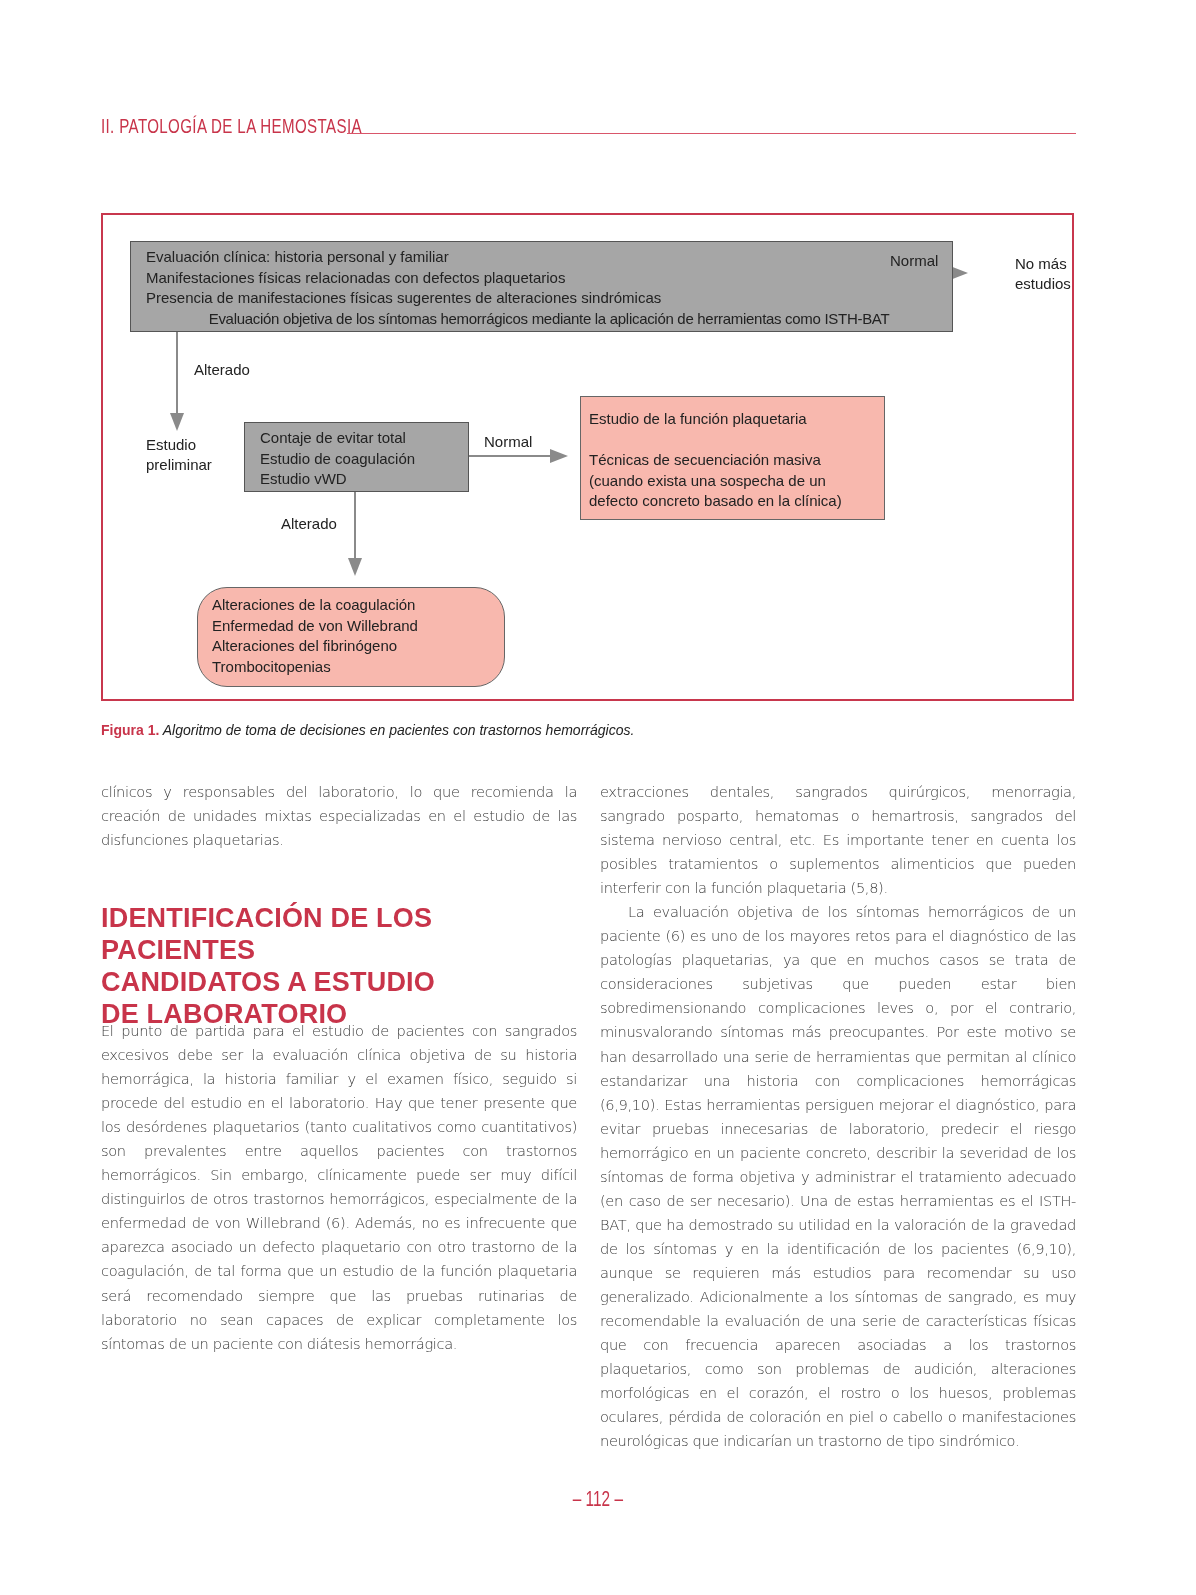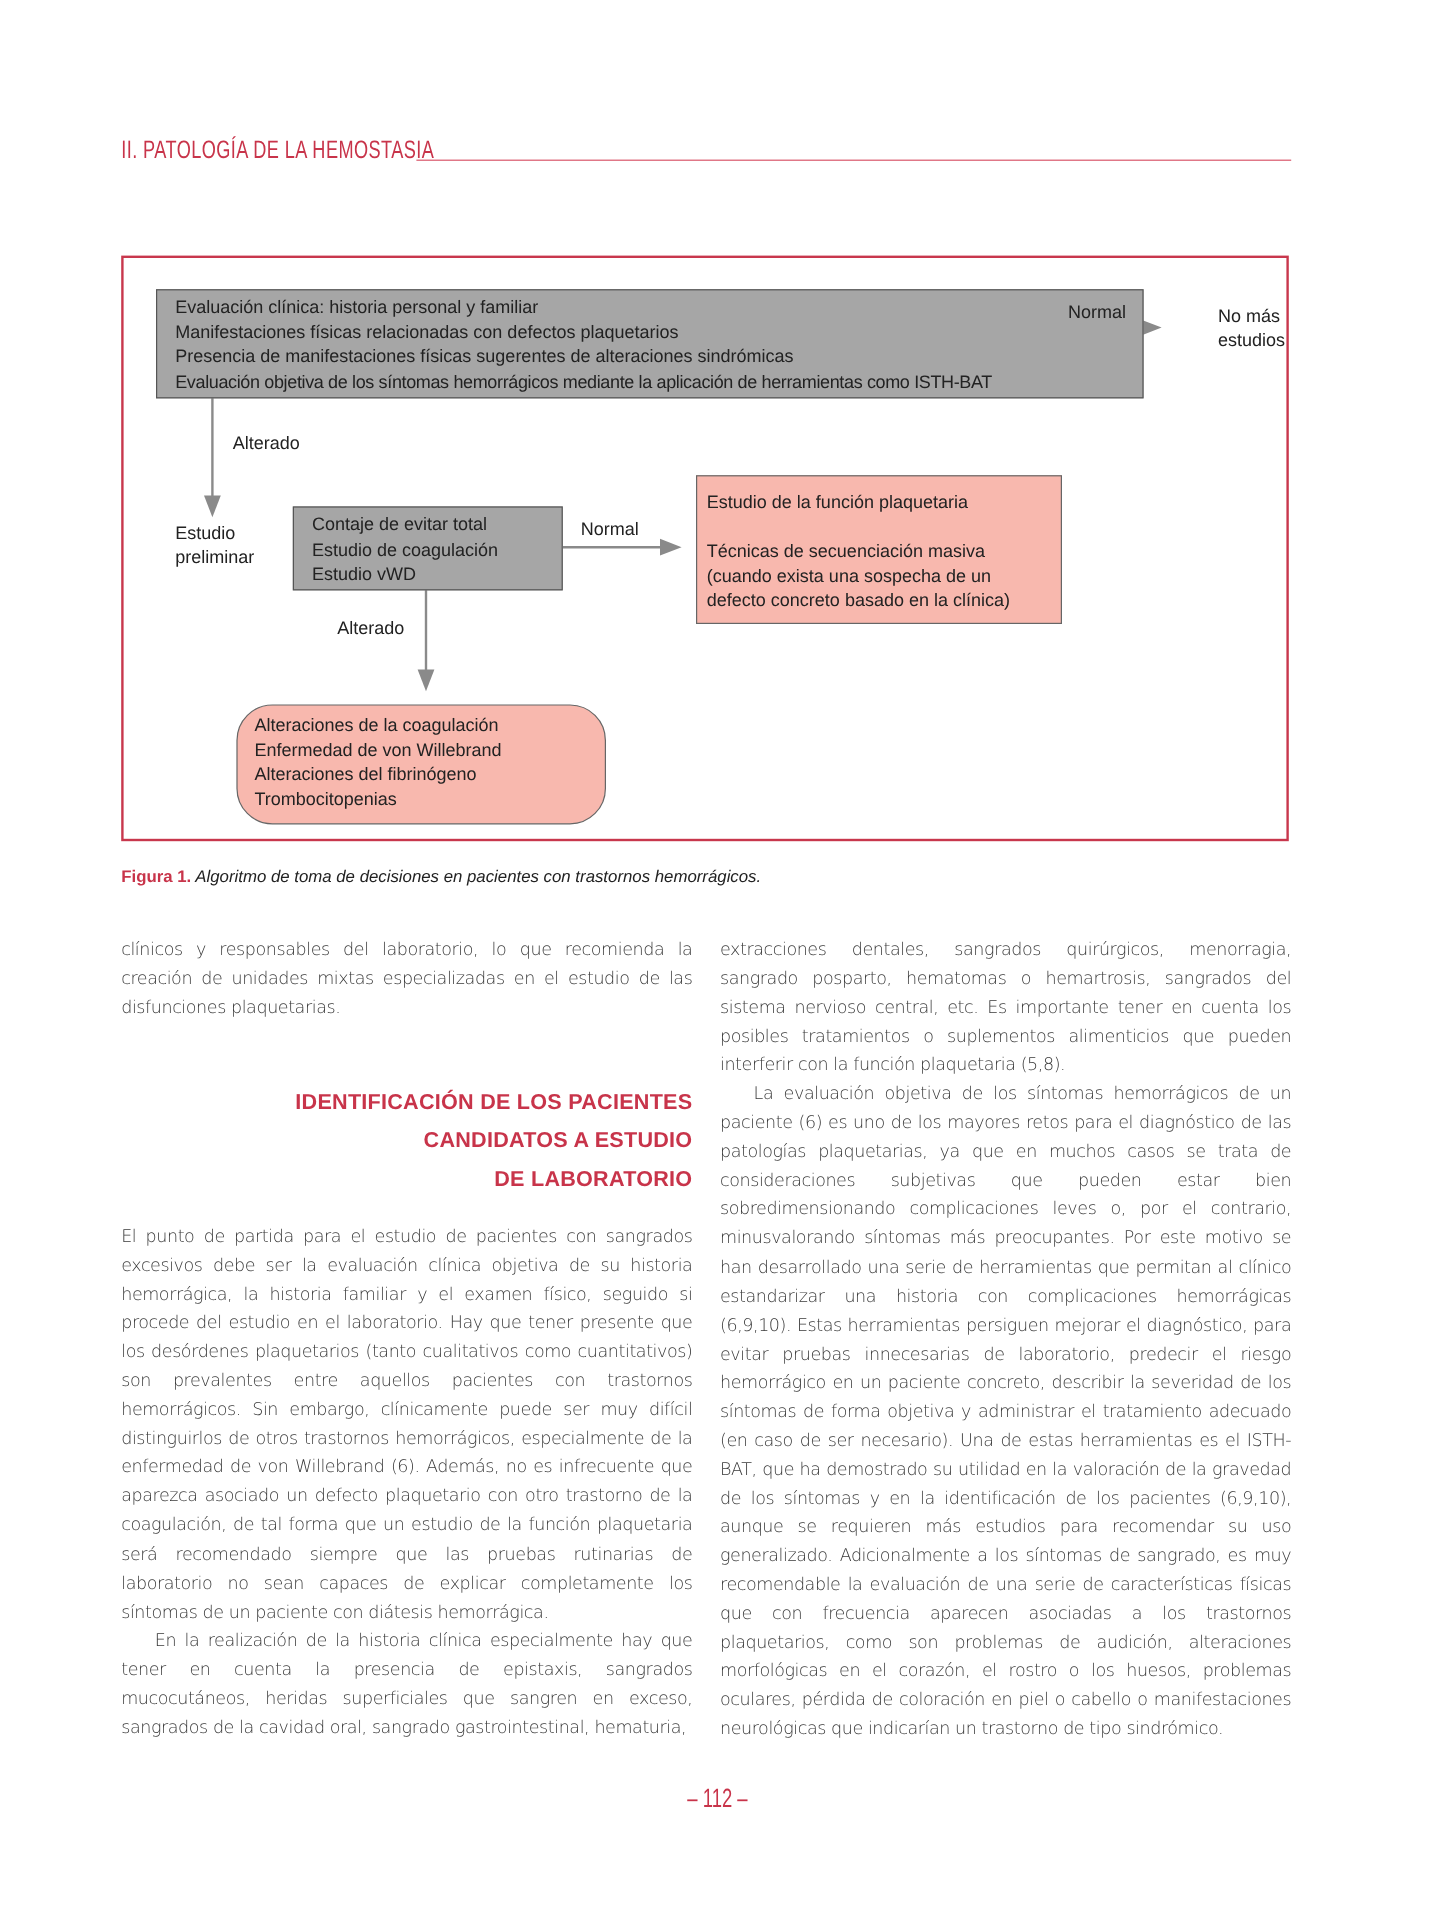--- a/index.html
+++ b/index.html
@@ -20,21 +20,21 @@
   svg.arrows { position: absolute; left: 0; top: 0; width: 1196px; height: 1595px; pointer-events: none; }
 
   .caption { position: absolute; left: 101px; top: 722px; font-size: 14px; color: #222; white-space: nowrap; }
   .caption .fig-label { color: #c8344a; font-weight: bold; }
   .caption .fig-text { font-style: italic; margin-top: 36px; }
 
   .col { position: absolute; width: 476px; font-family: "DejaVu Sans", sans-serif; font-size: 14.6px; line-height: 24.05px; color: #3a3a3a; text-align: justify; letter-spacing: -0.35px; font-weight: 300; }
   .col p { margin: 0; }
   .col p.indent { text-indent: 28px; }
 
-  .section-heading { position: absolute; left: 101px; top: 902px; width: 476px; font-family: "Liberation Sans", sans-serif; font-weight: bold; font-size: 18px; line-height: 32px; color: #c8344a; letter-spacing: 0.2px; text-align: right; }
+  .section-heading { position: absolute; left: 101px; top: 902px; width: 476px; font-family: "Liberation Sans", sans-serif; font-weight: bold; font-size: 27px; line-height: 32px; color: #c8344a; letter-spacing: 0.2px; }
   .section-heading span { display: block; }
 
   .page-number { position: absolute; left: 0; width: 1196px; top: 1486px; text-align: center; color: #c8344a; font-size: 22px; font-family: "Liberation Sans Narrow", "Liberation Sans", sans-serif; }
   .page-number span { display: inline-block; transform: scaleX(0.7); }
 </style>
 </head>
 <body>
 
 <div class="running-header">
   <span class="title">II. PATOLOGÍA DE LA HEMOSTASIA</span>
@@ -57,21 +57,21 @@
 
     <line x1="355" y1="491" x2="355" y2="563"></line>
     <polygon points="355,576 348,558 362,558" stroke="none"></polygon>
   </g>
 </svg>
 
 <div class="fbox grey" style="left:130px; top:229px; width:823px; height:91px; padding:5px 0 0 15px;margin-top:12px;">
   <span>Evaluación clínica: historia personal y familiar</span>
   <span>Manifestaciones físicas relacionadas con defectos plaquetarios</span>
   <span>Presencia de manifestaciones físicas sugerentes de alteraciones sindrómicas</span>
-  <span style="letter-spacing:-0.3px;">Evaluación objetiva de los síntomas hemorrágicos mediante la aplicación de herramientas como ISTH-BAT</span>
+  <span style="letter-spacing:-0.3px;text-align:center;">Evaluación objetiva de los síntomas hemorrágicos mediante la aplicación de herramientas como ISTH-BAT</span>
 </div>
 
 <div class="flabel" style="left:890px; top:251px;">Normal</div>
 <div class="flabel" style="left:975px; top:254px;margin-left:40px;">
   <div>No más</div>
   <div>estudios</div>
 </div>
 
 <div class="flabel" style="left:194px; top:360px;">Alterado</div>
 
@@ -114,21 +114,20 @@
 </div>
 
 <div class="section-heading">
   <span>IDENTIFICACIÓN DE LOS PACIENTES</span>
   <span>CANDIDATOS A ESTUDIO</span>
   <span>DE LABORATORIO</span>
 </div>
 
 <div class="col" style="left:101px; top:1019px;">
   <p>El punto de partida para el estudio de pacientes con sangrados excesivos debe ser la evaluación clínica objetiva de su historia hemorrágica, la historia familiar y el examen físico, seguido si procede del estudio en el laboratorio. Hay que tener presente que los desórdenes plaquetarios (tanto cualitativos como cuantitativos) son prevalentes entre aquellos pacientes con trastornos hemorrágicos. Sin embargo, clínicamente puede ser muy difícil distinguirlos de otros trastornos hemorrágicos, especialmente de la enfermedad de von Willebrand (6). Además, no es infrecuente que aparezca asociado un defecto plaquetario con otro trastorno de la coagulación, de tal forma que un estudio de la función plaquetaria será recomendado siempre que las pruebas rutinarias de laboratorio no sean capaces de explicar completamente los síntomas de un paciente con diátesis hemorrágica.</p>
-  <p class="indent">En la realización de la historia clínica especialmente hay que tener en cuenta la presencia de epistaxis, sangrados mucocutáneos, heridas superficiales que sangren en exceso, sangrados de la cavidad oral, sangrado gastrointestinal, hematuria,</p>
 </div>
 
 <div class="col" style="left:600px; top:780px;">
   <p>extracciones dentales, sangrados quirúrgicos, menorragia, sangrado posparto, hematomas o hemartrosis, sangrados del sistema nervioso central, etc. Es importante tener en cuenta los posibles tratamientos o suplementos alimenticios que pueden interferir con la función plaquetaria (5,8).</p>
   <p class="indent">La evaluación objetiva de los síntomas hemorrágicos de un paciente (6) es uno de los mayores retos para el diagnóstico de las patologías plaquetarias, ya que en muchos casos se trata de consideraciones subjetivas que pueden estar bien sobredimensionando complicaciones leves o, por el contrario, minusvalorando síntomas más preocupantes. Por este motivo se han desarrollado una serie de herramientas que permitan al clínico estandarizar una historia con complicaciones hemorrágicas (6,9,10). Estas herramientas persiguen mejorar el diagnóstico, para evitar pruebas innecesarias de laboratorio, predecir el riesgo hemorrágico en un paciente concreto, describir la severidad de los síntomas de forma objetiva y administrar el tratamiento adecuado (en caso de ser necesario). Una de estas herramientas es el ISTH-BAT, que ha demostrado su utilidad en la valoración de la gravedad de los síntomas y en la identificación de los pacientes (6,9,10), aunque se requieren más estudios para recomendar su uso generalizado. Adicionalmente a los síntomas de sangrado, es muy recomendable la evaluación de una serie de características físicas que con frecuencia aparecen asociadas a los trastornos plaquetarios, como son problemas de audición, alteraciones morfológicas en el corazón, el rostro o los huesos, problemas oculares, pérdida de coloración en piel o cabello o manifestaciones neurológicas que indicarían un trastorno de tipo sindrómico.</p>
 </div>
 
 <div class="page-number">
   <span>– 112 –</span>
 </div>

